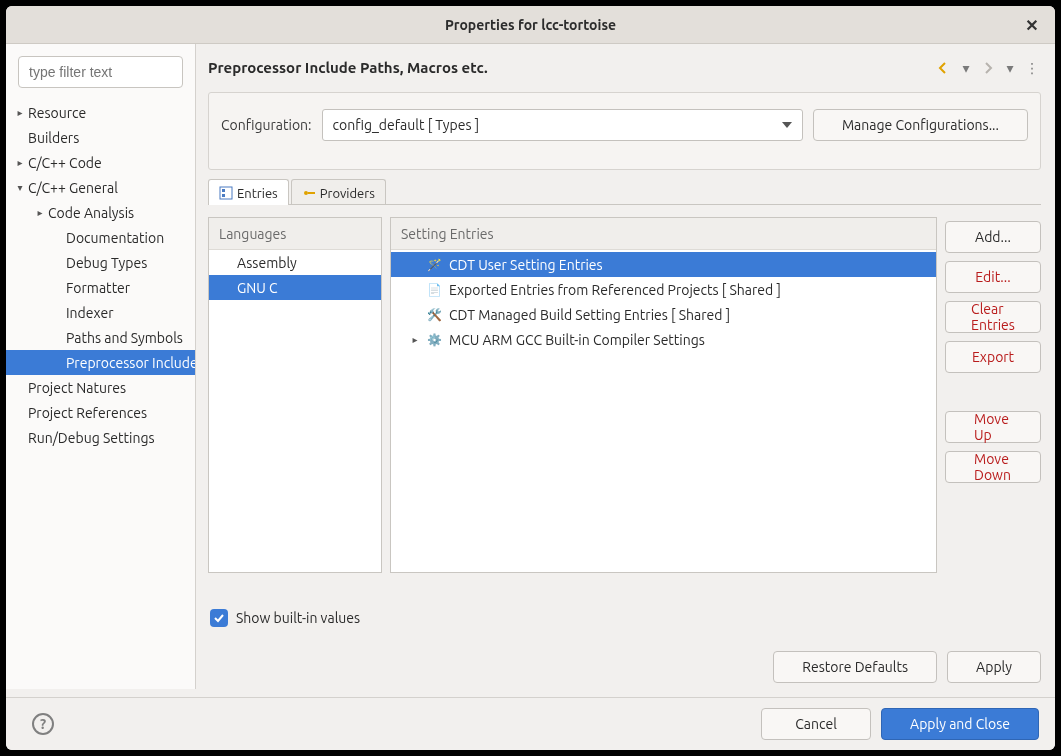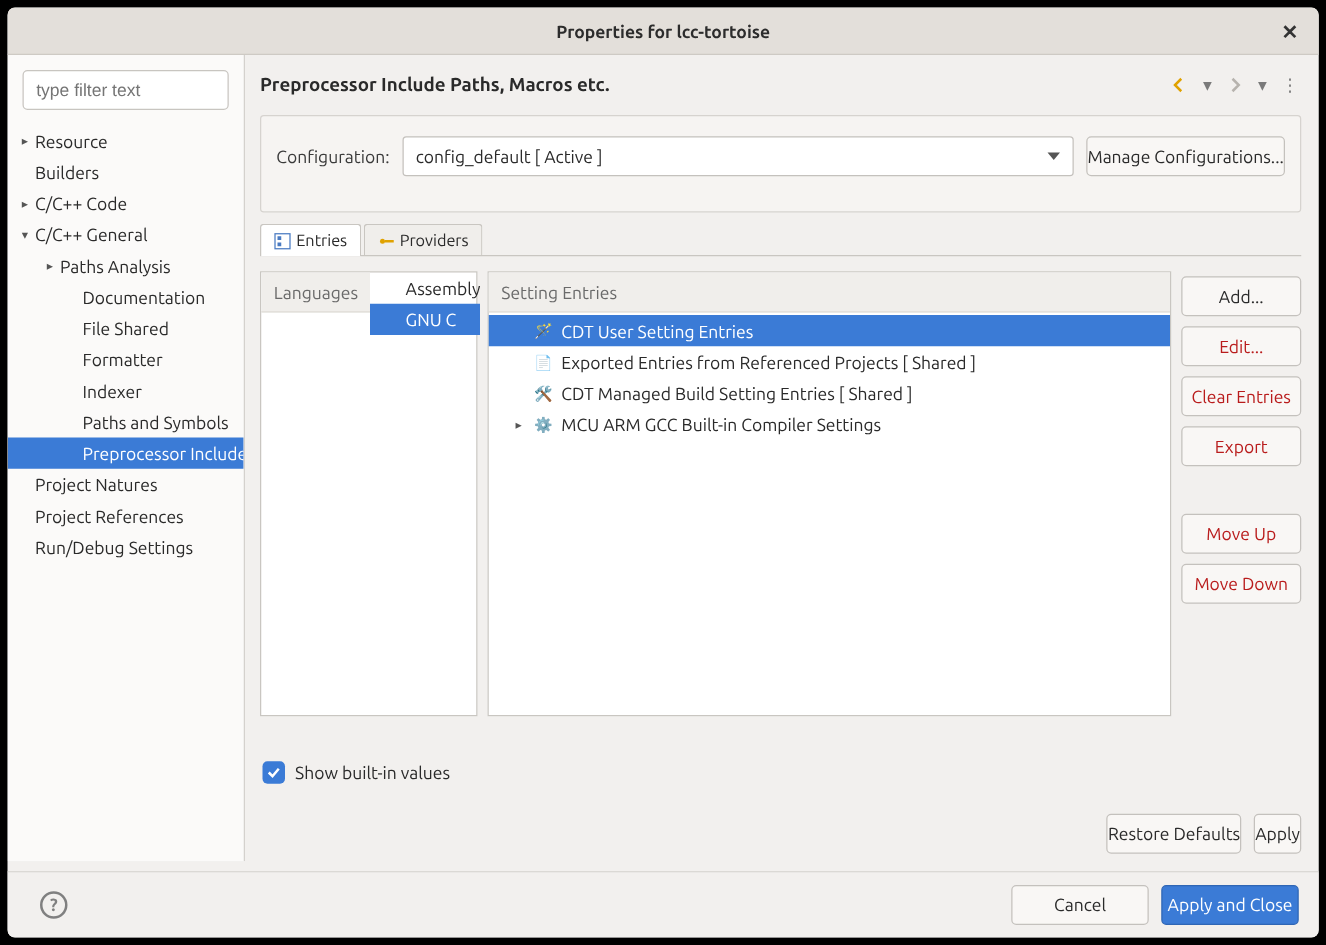--- a/index.html
+++ b/index.html
@@ -146,21 +146,21 @@
   .dropdown .caret {
     border-left: 5px solid transparent;
     border-right: 5px solid transparent;
     border-top: 6px solid #555;
   }
   .btn {
     height: 32px;
     border: 1px solid #c4c1bd;
     border-radius: 4px;
     background: #f9f7f5;
-    padding: 0 0;
+    padding: 0 28px;
     display: inline-flex;
     align-items: center;
     justify-content: center;
     cursor: pointer;
     font-size: 14px;
     color: #2a2a2a;
     user-select: none;
   }
   .btn.primary {
     background: #3b7bd6;
@@ -218,21 +218,21 @@
     height: 32px;
     display: flex;
     align-items: center;
     padding: 0 10px;
     border-bottom: 1px solid #dedbd6;
     font-size: 14px;
   }
   .lang-panel {
     width: 174px;
     display: flex;
-    flex-direction: row;
+    flex-direction: column;
   }
   .lang-list { flex: 1; }
   .lang-item {
     height: 25px; display: flex; align-items: center;
     padding-left: 28px; cursor: pointer;
   }
   .lang-item.selected { background: #3b7bd6; color: #fff; }
   .entries-panel {
     flex: 1;
     display: flex;
@@ -319,27 +319,27 @@
         <div class="tree-item">
             <span class="tri">▸</span>
             <span>C/C++ Code</span>
           </div>
         <div class="tree-item">
             <span class="tri">▾</span>
             <span>C/C++ General</span>
           </div>
         <div class="tree-item indent1">
             <span class="tri">▸</span>
-            <span>Paths Analysis</span>
+            <span>Code Analysis</span>
           </div>
         <div class="tree-item indent2">
             <span>Documentation</span>
           </div>
         <div class="tree-item indent2">
-            <span>File Shared</span>
+            <span>Debug Types</span>
           </div>
         <div class="tree-item indent2">
             <span>Formatter</span>
           </div>
         <div class="tree-item indent2">
             <span>Indexer</span>
           </div>
         <div class="tree-item indent2">
             <span>Paths and Symbols</span>
           </div>
@@ -374,21 +374,21 @@
               </svg>
             </div>
           <div class="ic">▾</div>
           <div class="ic">⋮</div>
         </div>
       </div>
 
       <div class="config-panel">
         <label>Configuration:</label>
         <div class="dropdown">
-          <span>config_default  [ Active ]</span>
+          <span>config_default  [ Types ]</span>
           <span class="caret"></span>
         </div>
         <div class="btn">
             <span>Manage Configurations...</span>
           </div>
       </div>
 
       <div class="tabs">
         <div class="tab active">
           <span class="tab-icon"><svg width="14" height="14" viewBox="0 0 14 14">

